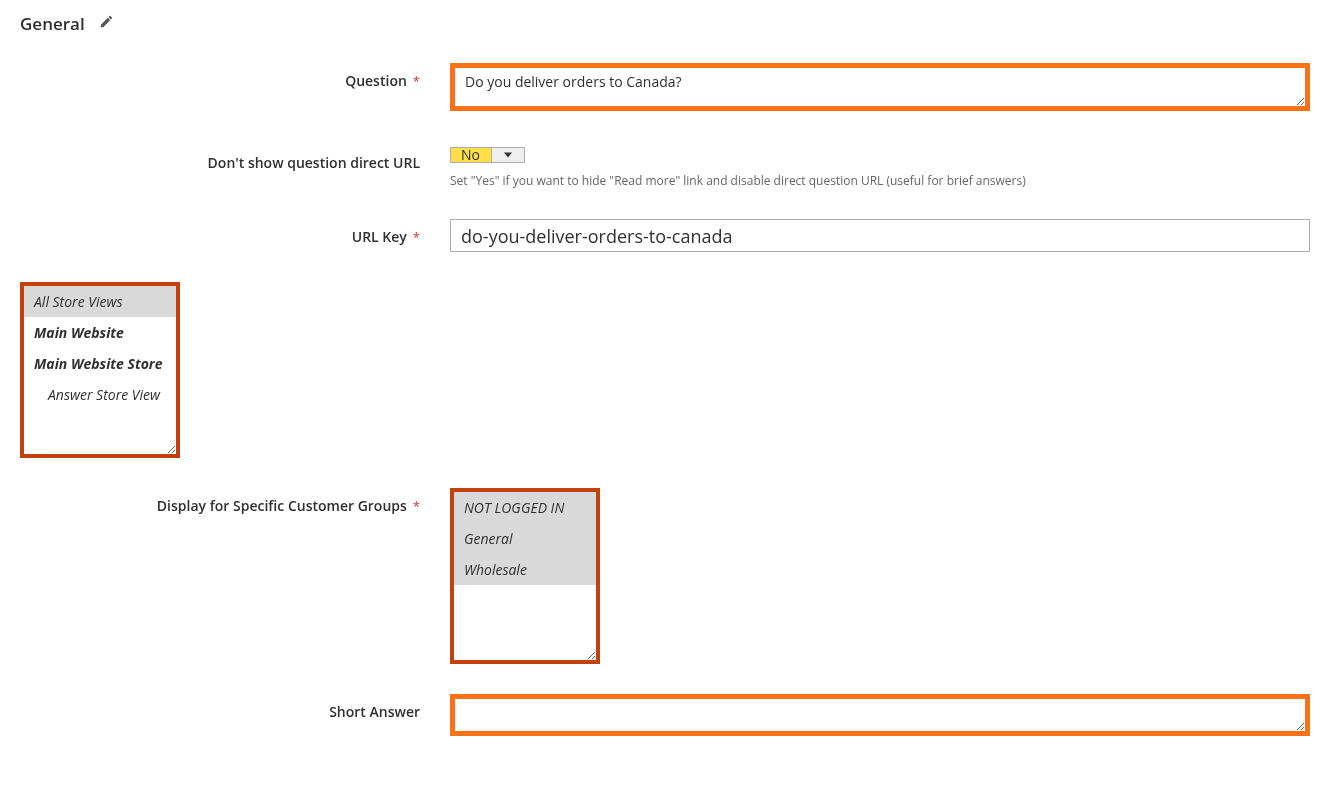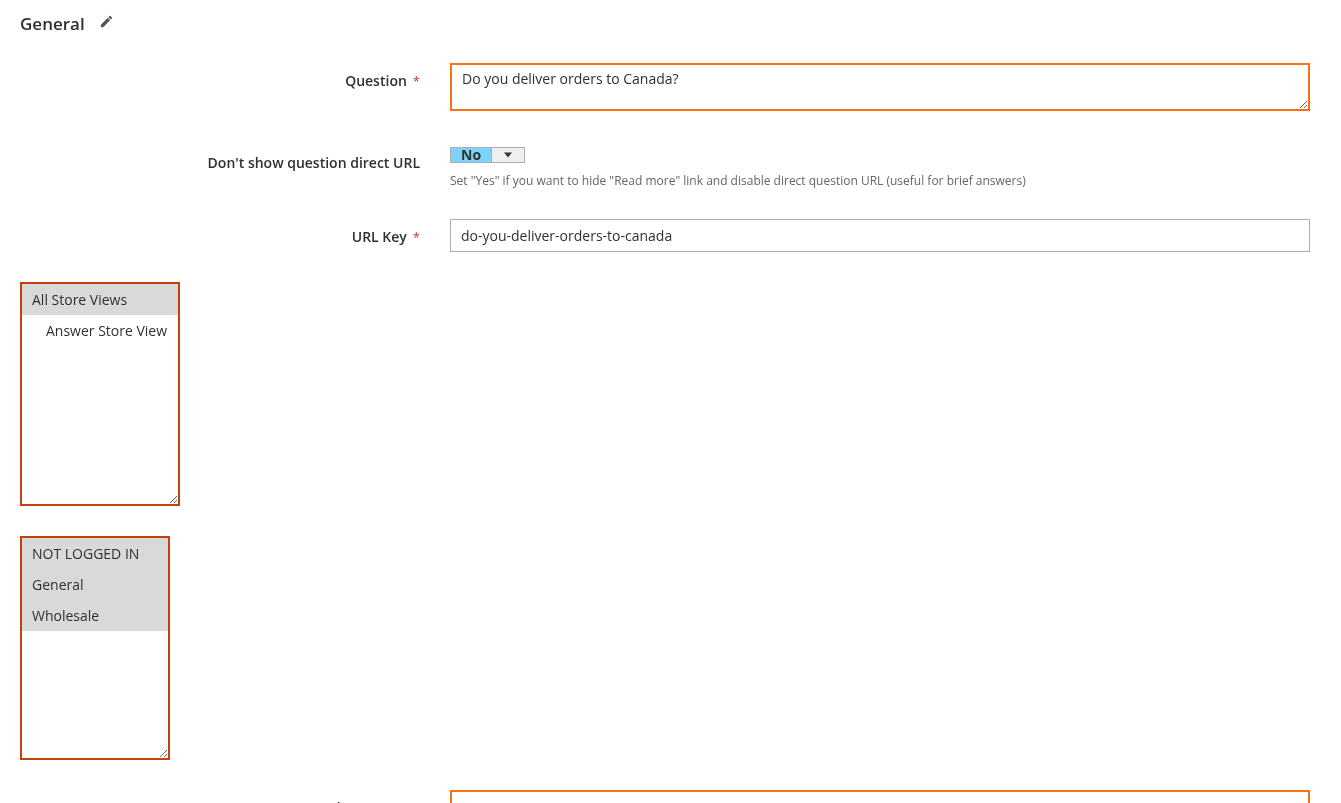--- a/index.html
+++ b/index.html
@@ -52,41 +52,40 @@
   }
   .form-field-col {
     flex: 1;
     max-width: 860px;
   }
   textarea.wide {
     width: 100%;
     height: 48px;
     min-height: 40px;
     padding: 4px 10px;
-    border: 2px solid #f97316;
+    border: 5px solid #f97316;
     font-family: inherit;
     font-size: 14px;
     color: #303030;
     resize: both;
   }
   input[type=text].wide {
     width: 100%;
     height: 33px;
     padding: 6px 10px;
     border: 1px solid #adadad;
     font-family: inherit;
-    font-size: 14px;
+    font-size: 18px;
     color: #303030;
   }
   .select-wrap {
     display: inline-flex;
     border: 1px solid #adadad;
     height: 16px;
-    background: #7dd3fc;
-    font-weight: bold;
+    background: #fde047;
   }
   .select-value {
     padding: 6px 10px;
     min-width: 40px;
     font-size: 14px;
     color: #303030;
     display: flex;
     align-items: center;
   }
   .select-arrow {
@@ -97,27 +96,28 @@
     align-items: center;
     justify-content: center;
   }
   .select-arrow svg { width: 8px; height: 6px; fill: #333; }
   .field-note {
     margin-top: 8px;
     font-size: 12px;
     color: #666666;
   }
   .multiselect {
-    border: 2px solid #c2410c;
+    border: 4px solid #c2410c;
     width: 160px;
-    height: 224px;
+    height: 176px;
     background: #fff;
     resize: both;
     overflow: auto;
     position: relative;
+    font-style: italic;
   }
   .multiselect .opt {
     padding: 6px 10px;
     font-size: 14px;
     color: #303030;
     cursor: default;
     white-space: nowrap;
   }
   .multiselect .opt.selected { background: #d9d9d9; }
   .multiselect .opt.bold { font-weight: 700; }
@@ -162,26 +162,29 @@
   <div class="form-label-col has-required">URL Key</div>
   <div class="form-field-col">
     <input type="text" class="wide" value="do-you-deliver-orders-to-canada" style="">
   </div>
 </div>
 
 <div class="form-row">
   <div class="form-field-col">
     <div class="multiselect">
       <div class="opt selected">All Store Views</div>
+      <div class="opt bold">Main Website</div>
+      <div class="opt bold">Main Website Store</div>
       <div class="opt indent">Answer Store View</div>
     </div>
   </div>
 </div>
 
 <div class="form-row">
+  <div class="form-label-col has-required">Display for Specific Customer Groups</div>
   <div class="form-field-col">
     <div class="multiselect groups">
       <div class="opt selected">NOT LOGGED IN</div>
       <div class="opt selected">General</div>
       <div class="opt selected">Wholesale</div>
     </div>
   </div>
 </div>
 
 <div class="form-row" style="margin-bottom:10px;">

